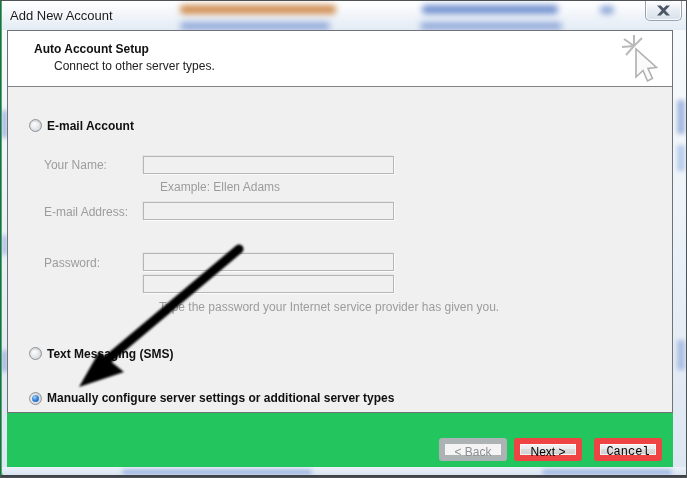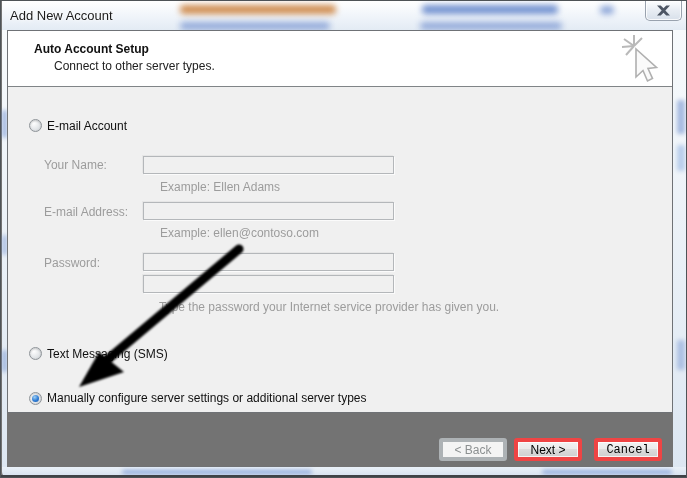--- a/index.html
+++ b/index.html
@@ -1,18 +1,18 @@
 <!DOCTYPE html>
 <html><head>
 <meta charset="utf-8">
 <style>
   html,body{margin:0;padding:0;}
   body{font-family:"Liberation Sans","DejaVu Sans",sans-serif;background:#888;}
   #stage{position:relative;width:687px;height:478px;overflow:hidden;
-         border:1px solid #4e5357;box-sizing:border-box;background:#737373;}
+         border:1px solid #4e5357;box-sizing:border-box;background:#22c55e;}
 
   
   .glass{position:absolute;background:linear-gradient(180deg,#f7fafc,#dde7f2);}
   #glass-top{left:1px;top:0;width:685px;height:29px;
              background:linear-gradient(180deg,#ffffff,#eef3f9 60%,#e3ebf4);}
   #glass-left{left:1px;top:29px;width:5px;height:438px;}
   #glass-right{left:672px;top:29px;width:14px;height:438px;}
   #glass-bottom{left:1px;top:466px;width:685px;height:11px;
                 border-radius:0 0 6px 6px;
                 background:linear-gradient(180deg,#eaf1f8,#d3dfee);}
@@ -40,37 +40,37 @@
   #hdr-icon{position:absolute;right:6px;top:2px;width:48px;height:52px;}
 
   
   .radio{position:absolute;width:13px;height:13px;border-radius:50%;
          border:1px solid #8f9499;box-sizing:border-box;
          background:radial-gradient(circle at 35% 30%,#ffffff,#e2e5e8 60%,#c6cacd);
          box-shadow:inset 0 1px 2px rgba(0,0,0,.18);}
   .radio.selected::after{content:'';position:absolute;left:2px;top:2px;right:2px;bottom:2px;
          border-radius:50%;
          background:radial-gradient(circle at 38% 32%,#9fd0f2,#2d7ad4 55%,#1c5ca8);}
-  .radio-label{position:absolute;font-size:12px;font-weight:normal;color:#101010;text-align:right;}
+  .radio-label{position:absolute;font-size:12px;font-weight:bold;color:#101010;text-align:right;}
 
   
   .f-label{position:absolute;font-size:12px;color:#9c9c9c;text-align:right;}
   .f-hint{position:absolute;font-size:12px;color:#9c9c9c;}
   .f-input{position:absolute;width:251px;height:18px;box-sizing:border-box;
            border:1px solid #b4b7ba;background:#f0f0f0;
            box-shadow:1px 1px 0 #fbfbfb, -1px -1px 0 #e6e6e6;
            font-size:12px;color:#555;padding:0 3px;}
   .f-input:disabled{background:#f0f0f0;color:#555;}
 
   
   #arrow-svg{position:absolute;left:0;top:0;width:687px;height:478px;pointer-events:none;}
 
   
   .win-btn{position:absolute;width:68px;height:23px;box-sizing:border-box;
-           border:4px solid #ef4444;border-radius:3px;
+           border:6px solid #ef4444;border-radius:3px;
            background:linear-gradient(180deg,#f2f2f2,#ebebeb 45%,#dddddd 46%,#cfcfcf);
            box-shadow:inset 0 0 0 1px rgba(255,255,255,.75);
            font-family:inherit;font-size:12px;color:#000;text-align:center;cursor:default;}
   .win-btn.disabled{border-color:#adb2b5;background:#f4f4f4;color:#8c9091;box-shadow:none;}
 </style>
 </head>
 <body>
 
 <div id="stage">
 
@@ -126,21 +126,20 @@
 
     <div class="radio" style="left:21px;top:88px;"></div>
     <div class="radio-label" style="left:39px;top:88px;">E-mail Account</div>
 
     <div class="f-label" style="left:36px;top:127px;">Your Name:</div>
     <input class="f-input" type="text" disabled="" style="left: 135px; top: 125px;" value="">
     <div class="f-hint" style="left:152px;top:149px;">Example: Ellen Adams</div>
 
     <div class="f-label" style="left:36px;top:174px;">E-mail Address:</div>
     <input class="f-input" type="text" disabled="" style="left: 135px; top: 171px;" value="">
-    <div class="f-hint" style="left:152px;top:195px;">Example: ellen@contoso.com</div>
 
     <div class="f-label" style="left:36px;top:225px;">Password:</div>
     <input class="f-input" type="password" disabled="" style="left: 135px; top: 222px;" value="">
 
     <input class="f-input" type="password" disabled="" style="left: 135px; top: 244px;" value="">
 
     <div class="f-hint" style="left:151px;top:269px;">Type the password your Internet service provider has given you.</div>
 
     <div class="radio" style="left:21px;top:316px;"></div>
     <div class="radio-label" style="left:39px;top:316px;">Text Messaging (SMS)</div>

